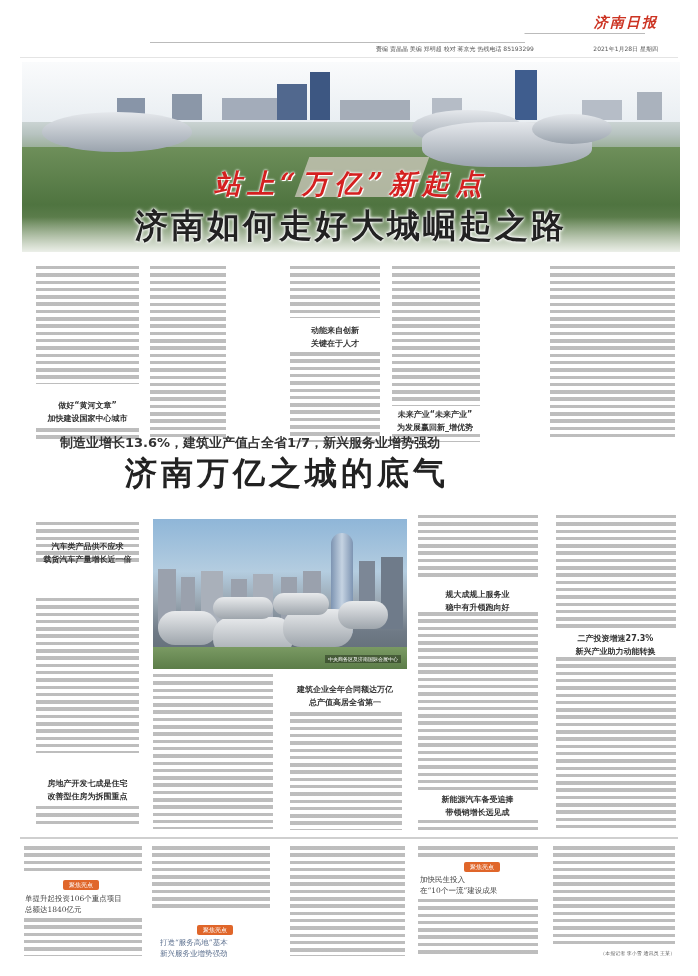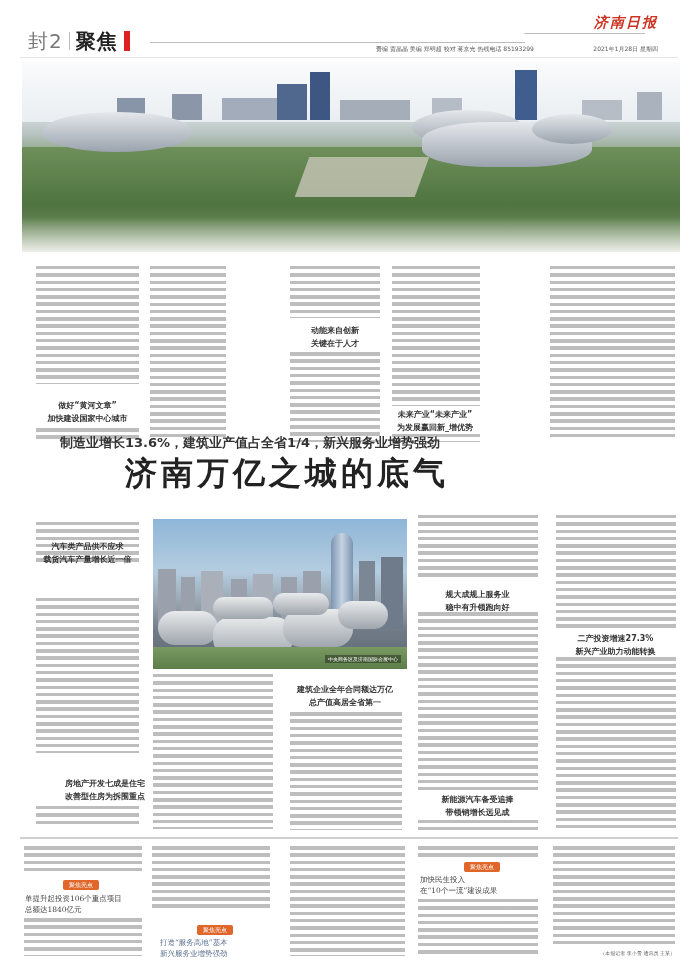--- a/index.html
+++ b/index.html
@@ -44,23 +44,20 @@
   .caption{position:absolute;right:6px;bottom:6px;font-size:5px;color:#fff;background:rgba(0,0,0,.35);padding:1px 3px;}
 
   .divider{position:absolute;left:20px;top:837px;width:658px;height:2px;background:#cfcfcf;}
   .tag{position:absolute;height:10px;font-size:6px;line-height:10px;color:#fff;background:#e0662a;border-radius:2px;text-align:center;padding:0 4px;}
   .bhead{position:absolute;font-size:7.5px;line-height:11px;color:#444;font-family:"DejaVu Serif",serif;}
 </style>
 </head>
 <body>
 
 <div class="masthead">
-  <div class="section-label">
-    <span>封2</span><span class="section-sep"></span><span class="section-name">聚焦</span><span class="section-mark"></span>
-  </div>
   <div class="mast-line"></div>
   <div class="mast-line-slope"></div>
   <div class="mast-line2"></div>
   <div class="paper-logo">济南日报</div>
   <div class="mast-info">责编 贾晶晶  美编 郑明超  校对 蒋京光  热线电话 85193299</div>
   <div class="mast-date">2021年1月28日  星期四</div>
   <div class="mast-bottom"></div>
 </div>
 
 <div class="hero">
@@ -75,20 +72,22 @@
   <div class="bld" style="left:493px;width:22px;height:50px;bottom:132px;background:#3f5d8e;"></div>
   <div class="bld" style="left:560px;width:40px;height:20px;bottom:132px;background:#b6bdc7;"></div>
   <div class="bld" style="left:615px;width:25px;height:28px;bottom:132px;background:#aab2bd;"></div>
   <div class="green"></div>
   <div class="plaza"></div>
   <div class="stadium" style="left:20px;top:50px;width:150px;height:40px;"></div>
   <div class="stadium" style="left:390px;top:48px;width:110px;height:35px;"></div>
   <div class="stadium" style="left:400px;top:60px;width:170px;height:45px;border-radius:40%;"></div>
   <div class="stadium" style="left:510px;top:52px;width:80px;height:30px;"></div>
   <div class="hero-fade"></div>
+  <div class="kicker">站上“万亿”新起点</div>
+  <div class="hero-title">济南如何走好大城崛起之路</div>
 </div>
 
 <div class="col txt" style="left:36px;top:266px;width:103px;height:118px;"></div>
 <div class="subhead" style="left:30px;top:399px;width:115px;white-space:pre-line;">做好“黄河文章”
 加快建设国家中心城市</div>
 <div class="col txt" style="left:36px;top:428px;width:103px;height:14px;"></div>
 
 <div class="col txt" style="left:150px;top:266px;width:76px;height:175px;"></div>
 
 <div class="col txt" style="left:290px;top:266px;width:90px;height:52px;"></div>
@@ -96,28 +95,28 @@
 关键在于人才</div>
 <div class="col txt" style="left:290px;top:352px;width:90px;height:90px;"></div>
 
 <div class="col txt" style="left:392px;top:266px;width:88px;height:140px;"></div>
 <div class="subhead" style="left:380px;top:408px;width:110px;white-space:pre-line;">未来产业“未来产业”
 为发展赢回新_增优势</div>
 <div class="col txt" style="left:392px;top:434px;width:88px;height:8px;"></div>
 
 <div class="col txt" style="left:550px;top:266px;width:125px;height:175px;"></div>
 
-<div class="deck">制造业增长13.6%，建筑业产值占全省1/4，新兴服务业增势强劲</div>
+<div class="deck">制造业增长13.6%，建筑业产值占全省1/7，新兴服务业增势强劲</div>
 <div class="main-title">济南万亿之城的底气</div>
 
 <div class="col txt" style="left:36px;top:522px;width:103px;height:44px;"></div>
 <div class="subhead" style="left:30px;top:540px;width:115px;white-space:pre-line;">汽车类产品供不应求
 载货汽车产量增长近一倍</div>
 <div class="col txt" style="left:36px;top:598px;width:103px;height:155px;"></div>
-<div class="subhead" style="left:30px;top:777px;width:115px;white-space:pre-line;text-align:right;">房地产开发七成是住宅
+<div class="subhead" style="left:30px;top:777px;width:115px;white-space:pre-line;">房地产开发七成是住宅
 改善型住房为拆围重点</div>
 <div class="col txt" style="left:36px;top:806px;width:103px;height:22px;"></div>
 
 <div class="photo2">
   <div class="p2bld" style="left:5px;width:18px;height:60px;"></div>
   <div class="p2bld" style="left:28px;width:14px;height:52px;"></div>
   <div class="p2bld" style="left:48px;width:22px;height:58px;background:#a9b0ba;"></div>
   <div class="p2bld" style="left:78px;width:16px;height:50px;"></div>
   <div class="p2bld" style="left:100px;width:20px;height:55px;background:#a8afba;"></div>
   <div class="p2bld" style="left:128px;width:16px;height:52px;"></div>

